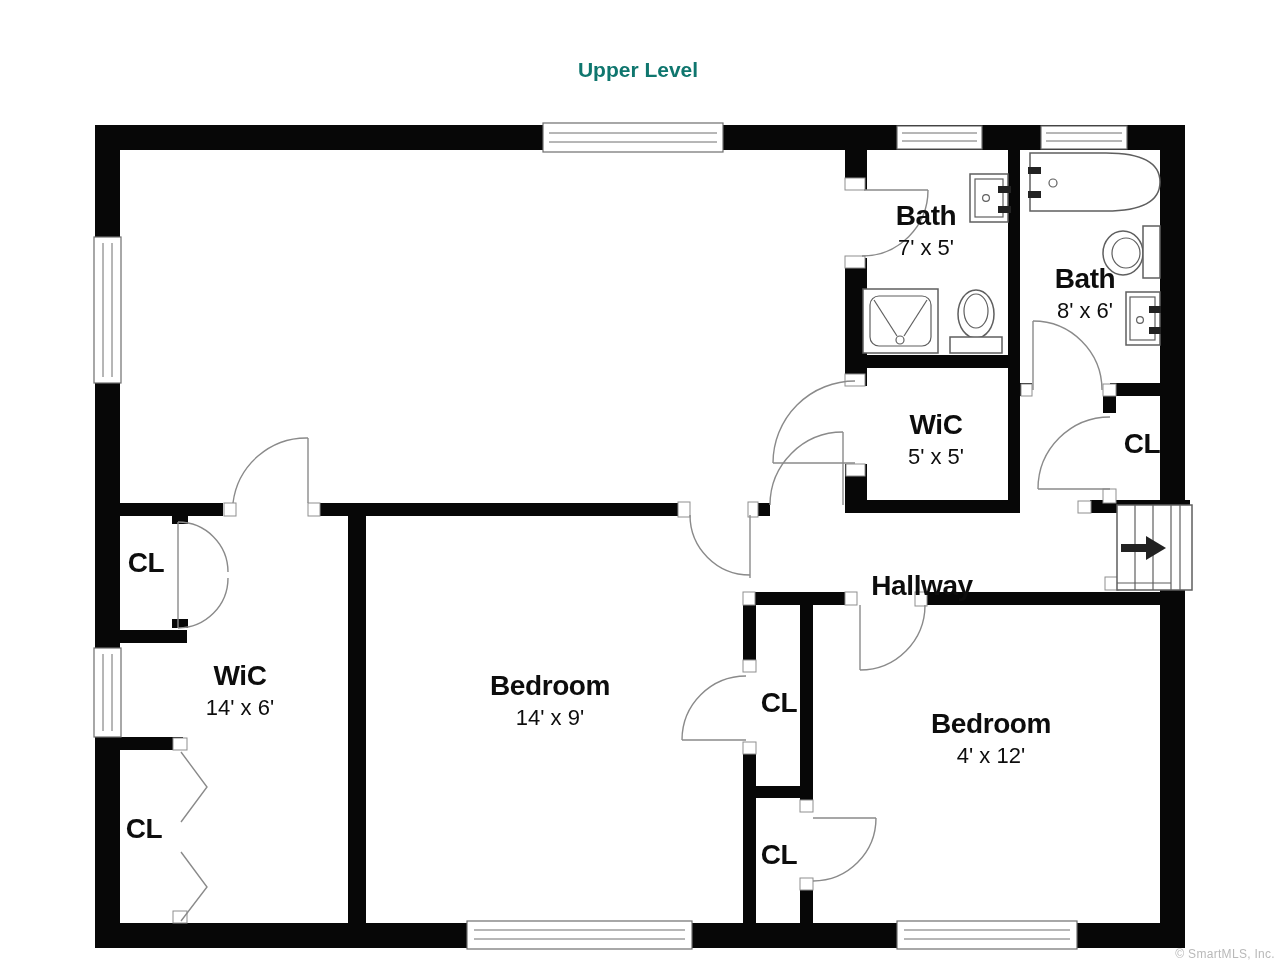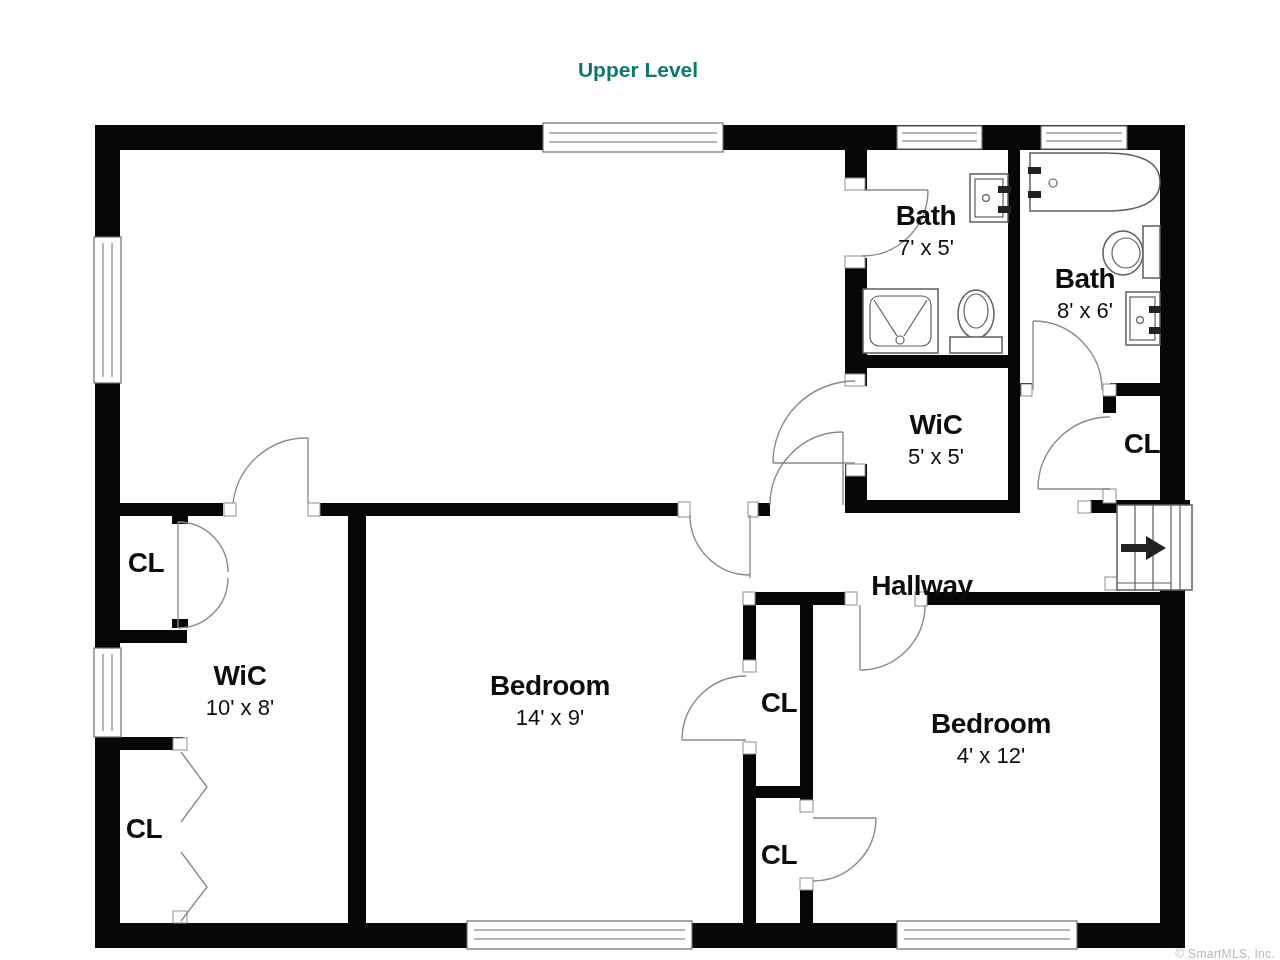--- a/index.html
+++ b/index.html
@@ -270,21 +270,21 @@
 
   </div>
 
   <div class="room-label" style="left:146px;top:563px;">
     <span class="rname">CL</span>
 
   </div>
 
   <div class="room-label" style="left:240px;top:691px;">
     <span class="rname">WiC</span>
-    <span class="rdims">10' x 8'</span>
+    <span class="rdims">14' x 6'</span>
   </div>
 
   <div class="room-label" style="left:144px;top:829px;">
     <span class="rname">CL</span>
 
   </div>
 
   <div class="room-label" style="left:550px;top:701px;">
     <span class="rname">Bedroom</span>
     <span class="rdims">14' x 9'</span>

